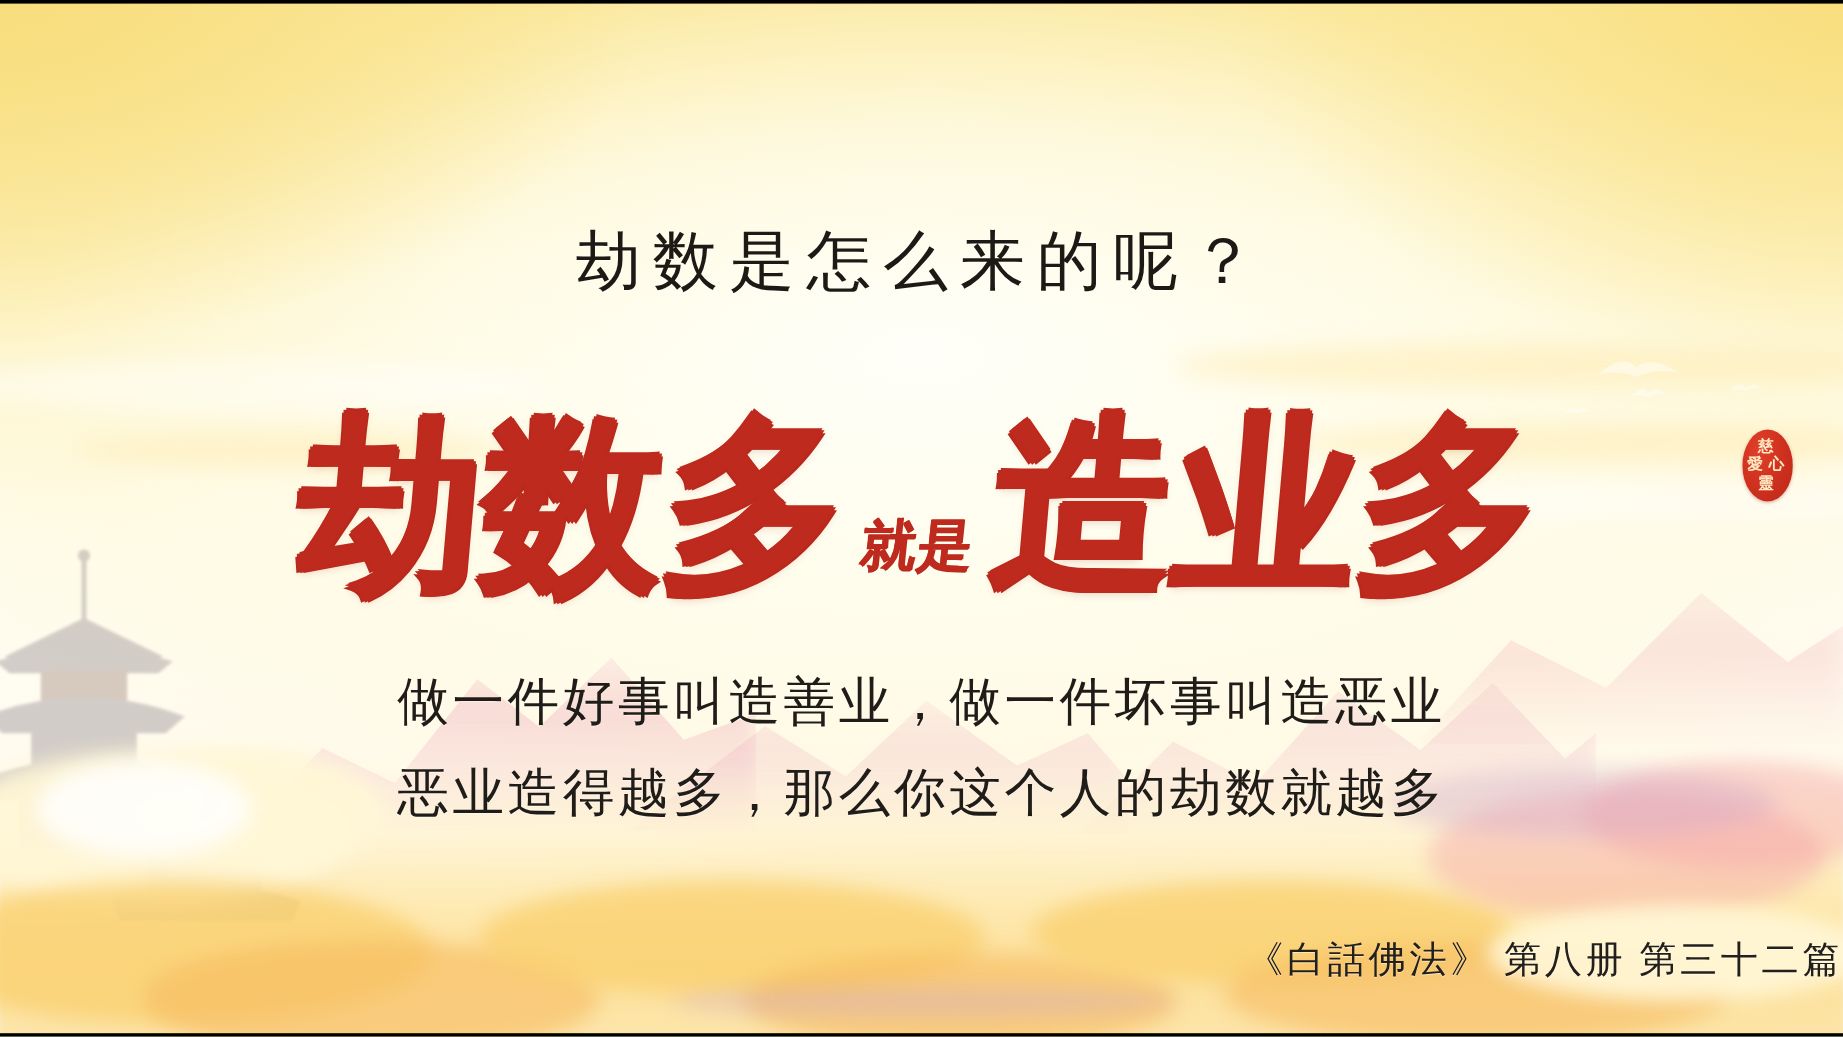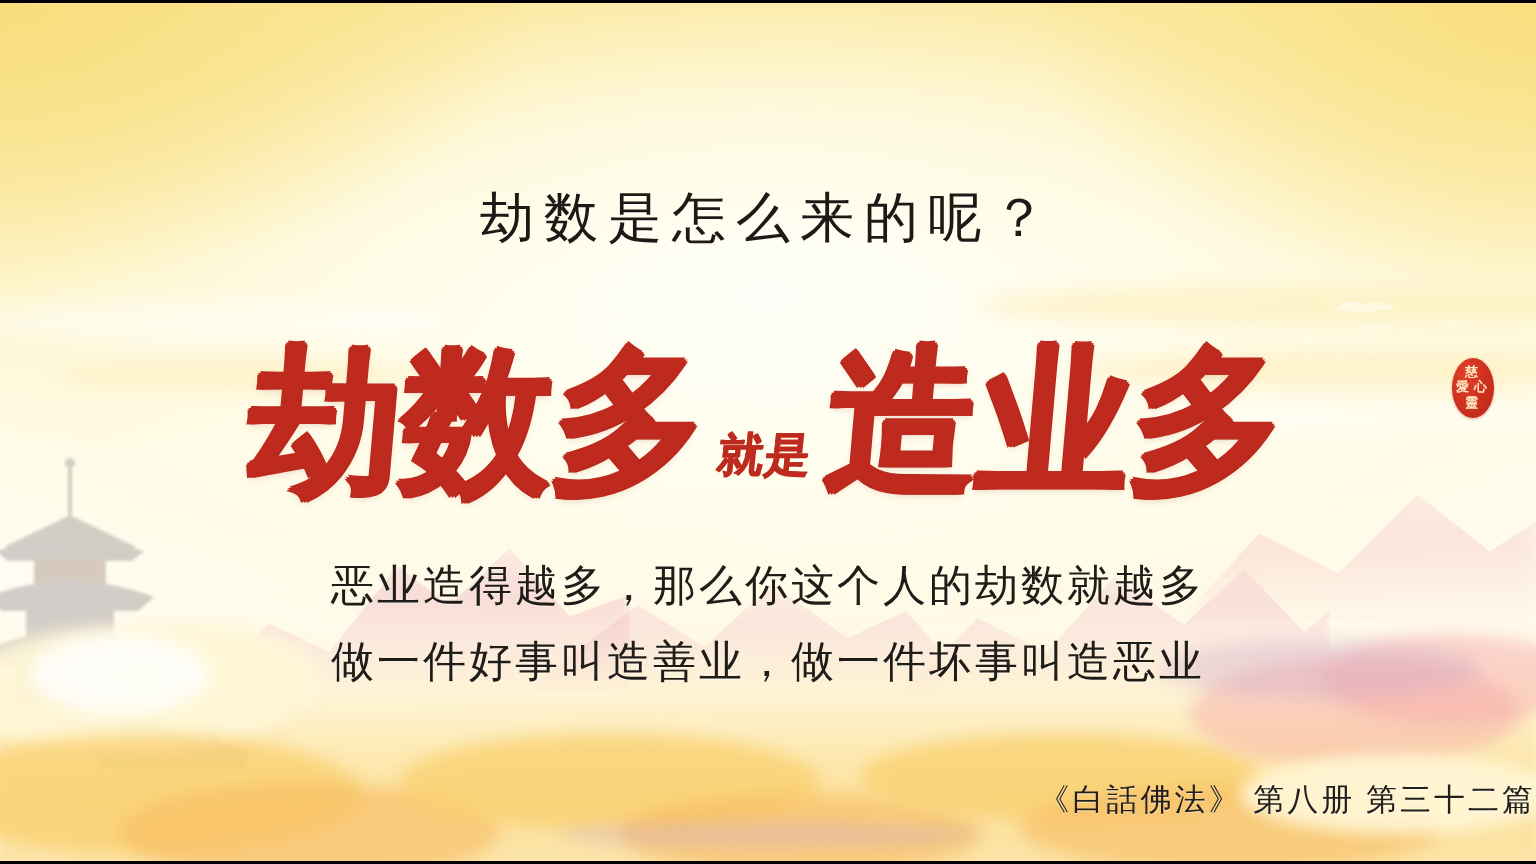--- a/index.html
+++ b/index.html
@@ -316,22 +316,22 @@
 
   <div class="kicker">劫数是怎么来的呢？</div>
 
   <div class="headline">
     <span class="hl-big">劫数多</span>
     <span class="hl-mid">就是</span>
     <span class="hl-big">造业多</span>
   </div>
 
   <div class="bodytext">
+    <div class="bodyline">做一件好事叫造善业，做一件坏事叫造恶业</div>
     <div class="bodyline">恶业造得越多，那么你这个人的劫数就越多</div>
-    <div class="bodyline">做一件好事叫造善业，做一件坏事叫造恶业</div>
   </div>
 
   <div class="citation">《白話佛法》 第八册 第三十二篇</div>
 
   <div class="seal">
     <div class="seal-chars">
       <span class="seal-c tl">慈</span>
       <span class="seal-c ml">愛</span>
       <span class="seal-c mr">心</span>
       <span class="seal-c bl">靈</span>

